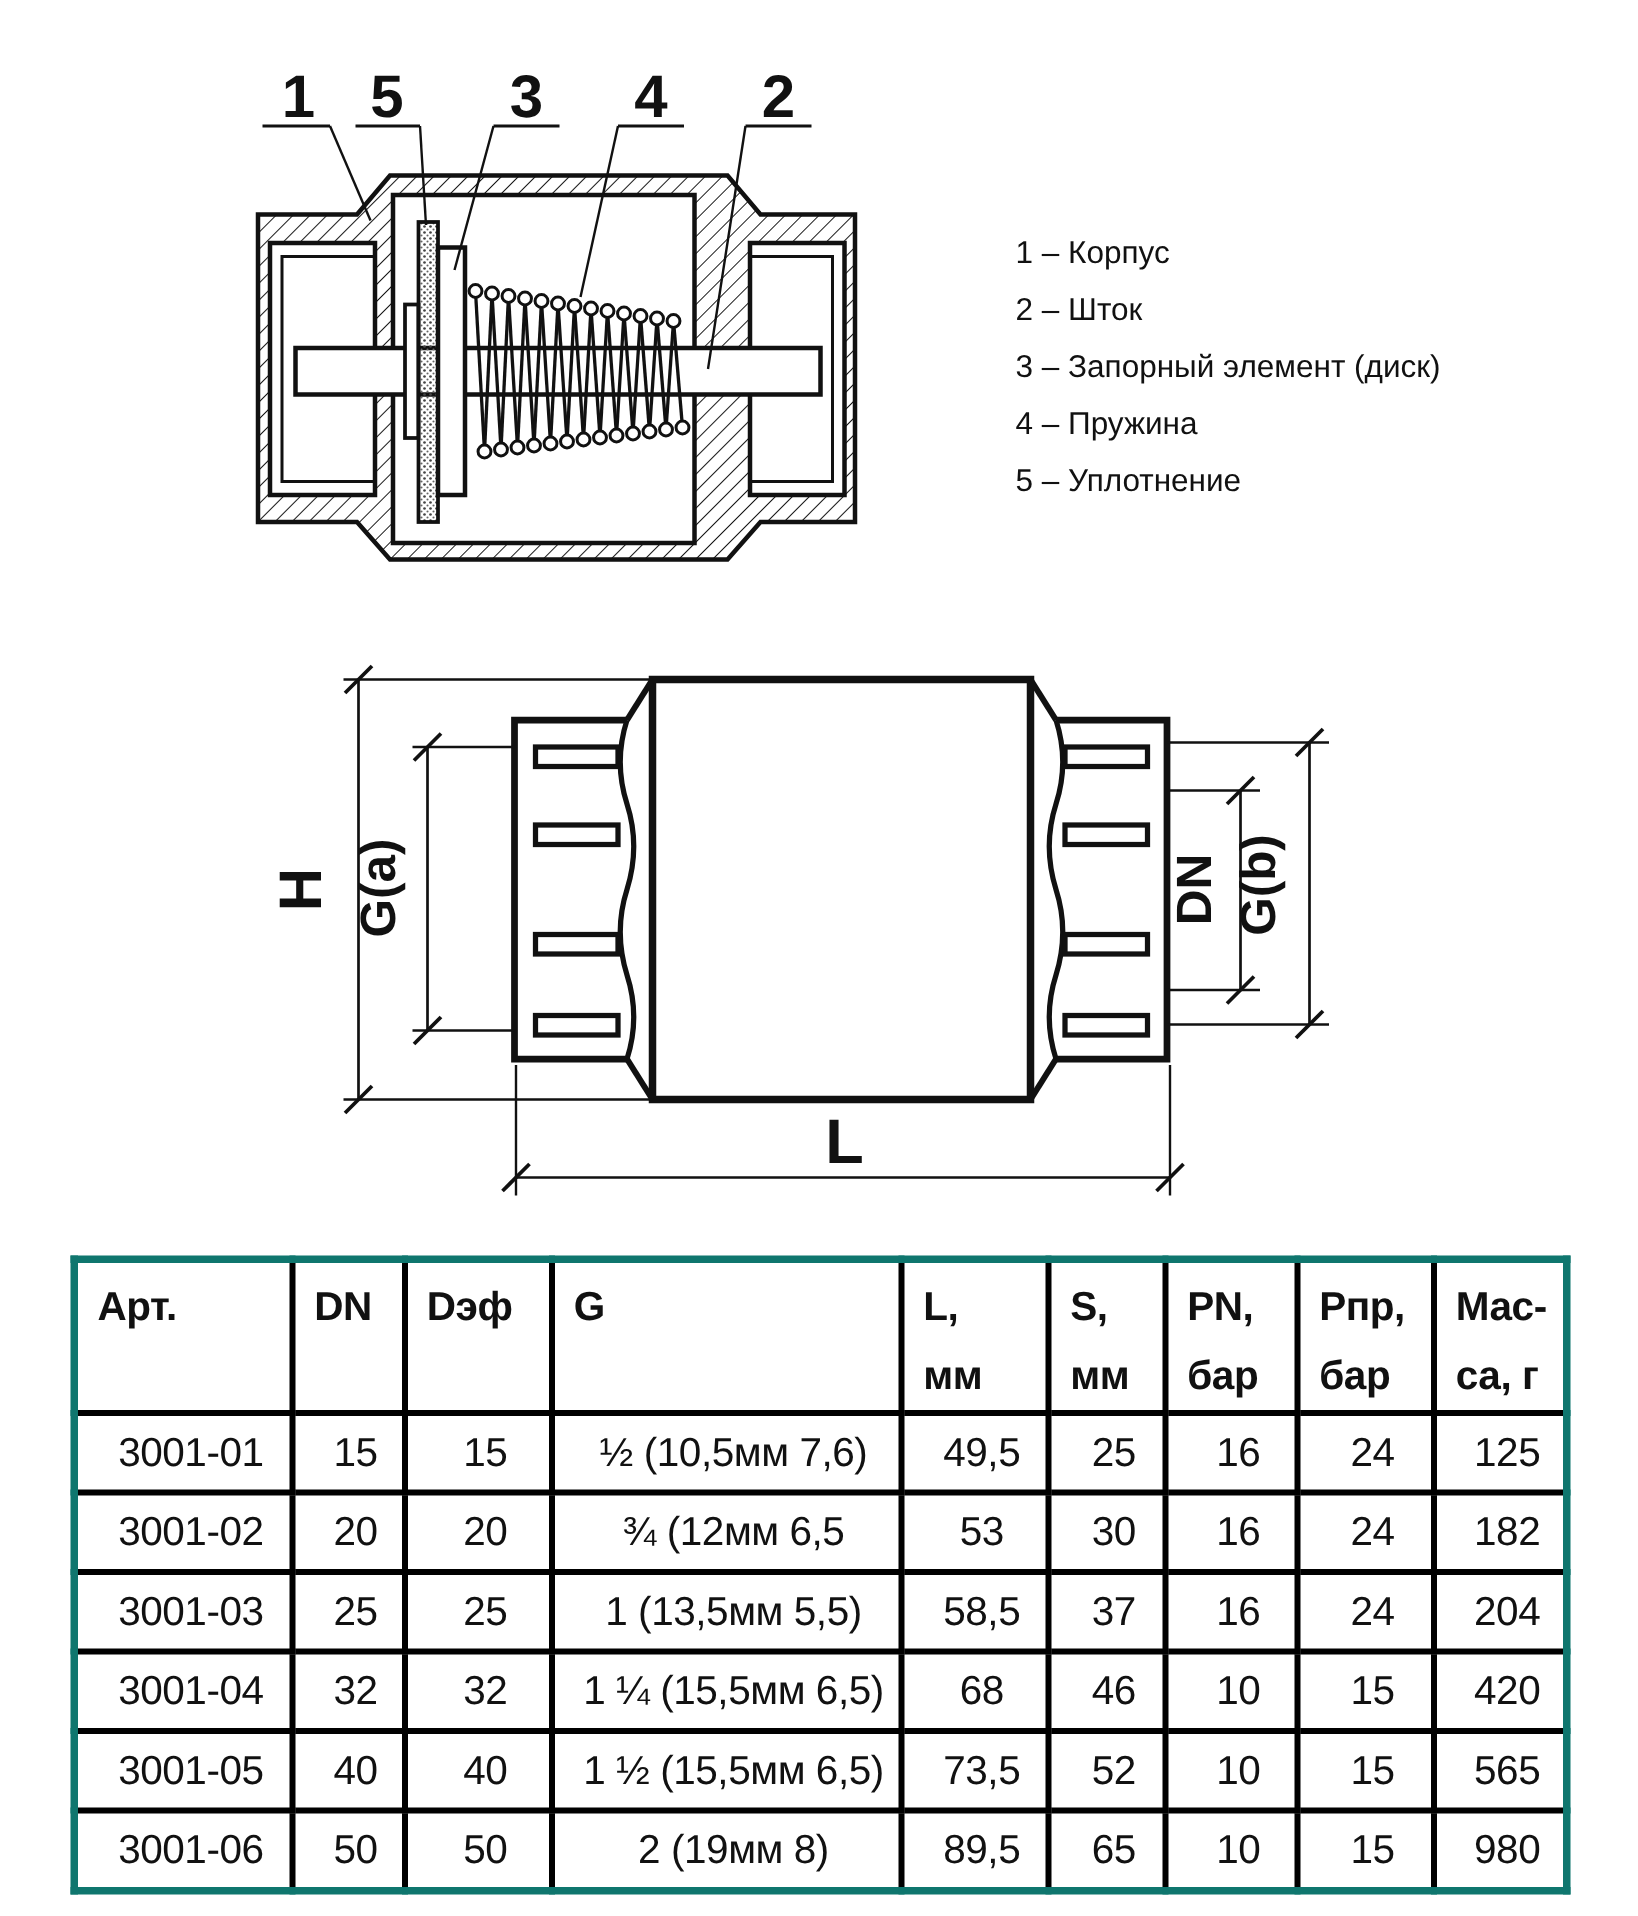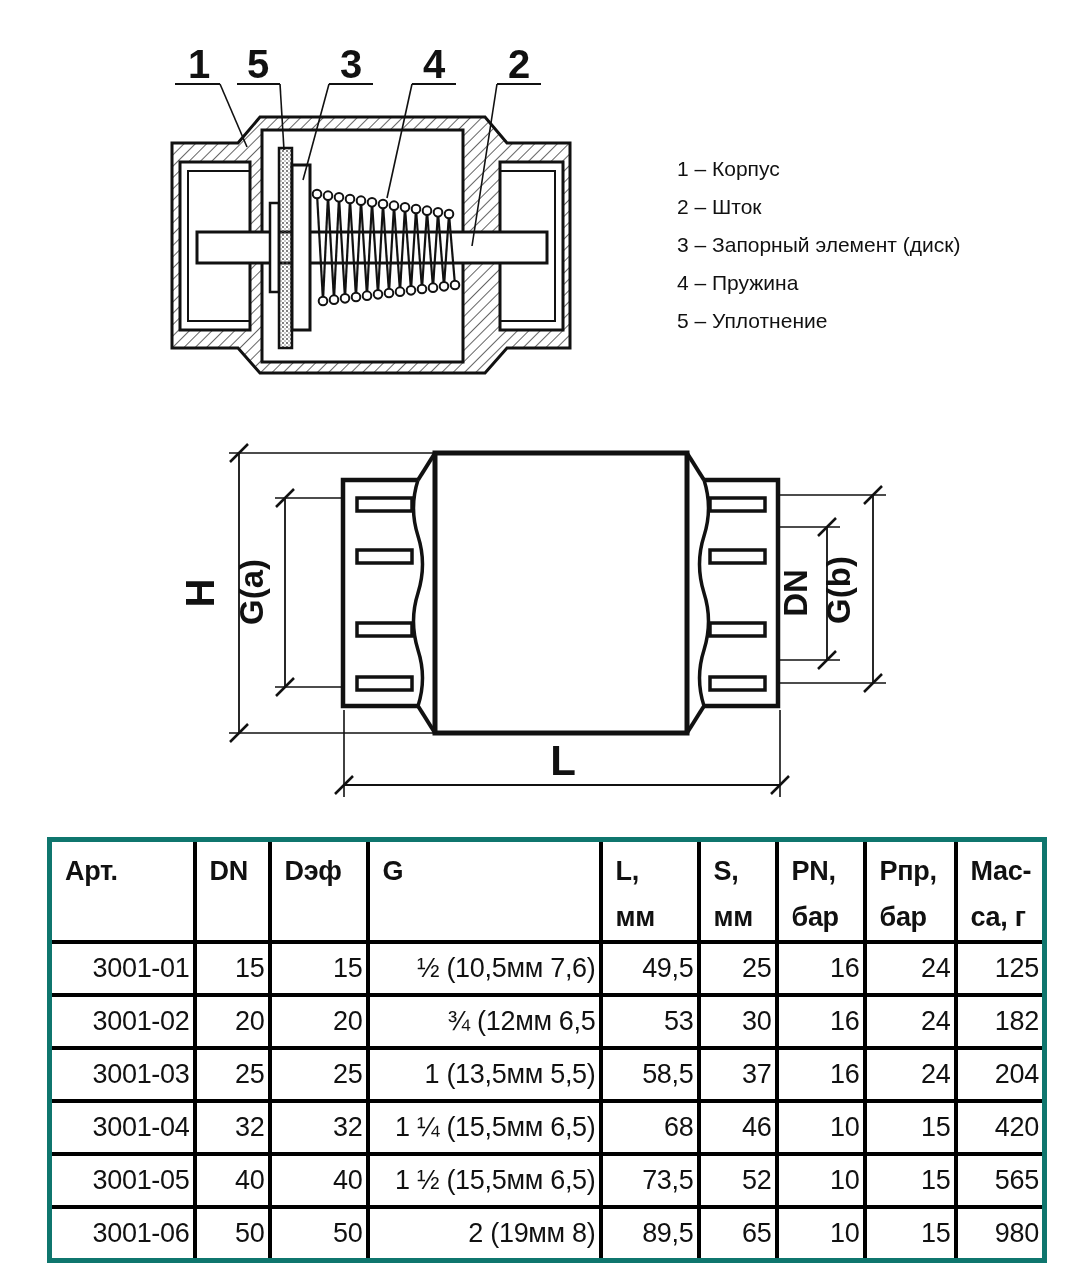--- a/index.html
+++ b/index.html
@@ -16,21 +16,21 @@
   
   table.spec { position:absolute; left:47px; top:837px; width:998px;
     border-collapse:collapse; table-layout:fixed; background:#fff;
     border:5px solid #0f766e; }
   table.spec th, table.spec td { border:4px solid #000; overflow:hidden; white-space:nowrap; }
   table.spec th {
     text-align:left; vertical-align:top; padding:6px 3px 0 13px;
     font-size:27px; font-weight:bold; line-height:46px; height:90px; letter-spacing:-0.3px;
   }
   table.spec td {
-    text-align:right; vertical-align:middle; padding:0 3px 0 13px;
+    text-align:center; vertical-align:middle; padding:0 3px 0 13px;
     font-size:27px; font-weight:normal; height:49px; letter-spacing:-0.3px;
   }
 </style>
 </head>
 <body>
 
 <div class="page">
 
   <svg class="layer" style="left:150px; top:30px;" width="440" height="380" viewBox="0 0 440 380">
     <defs>

